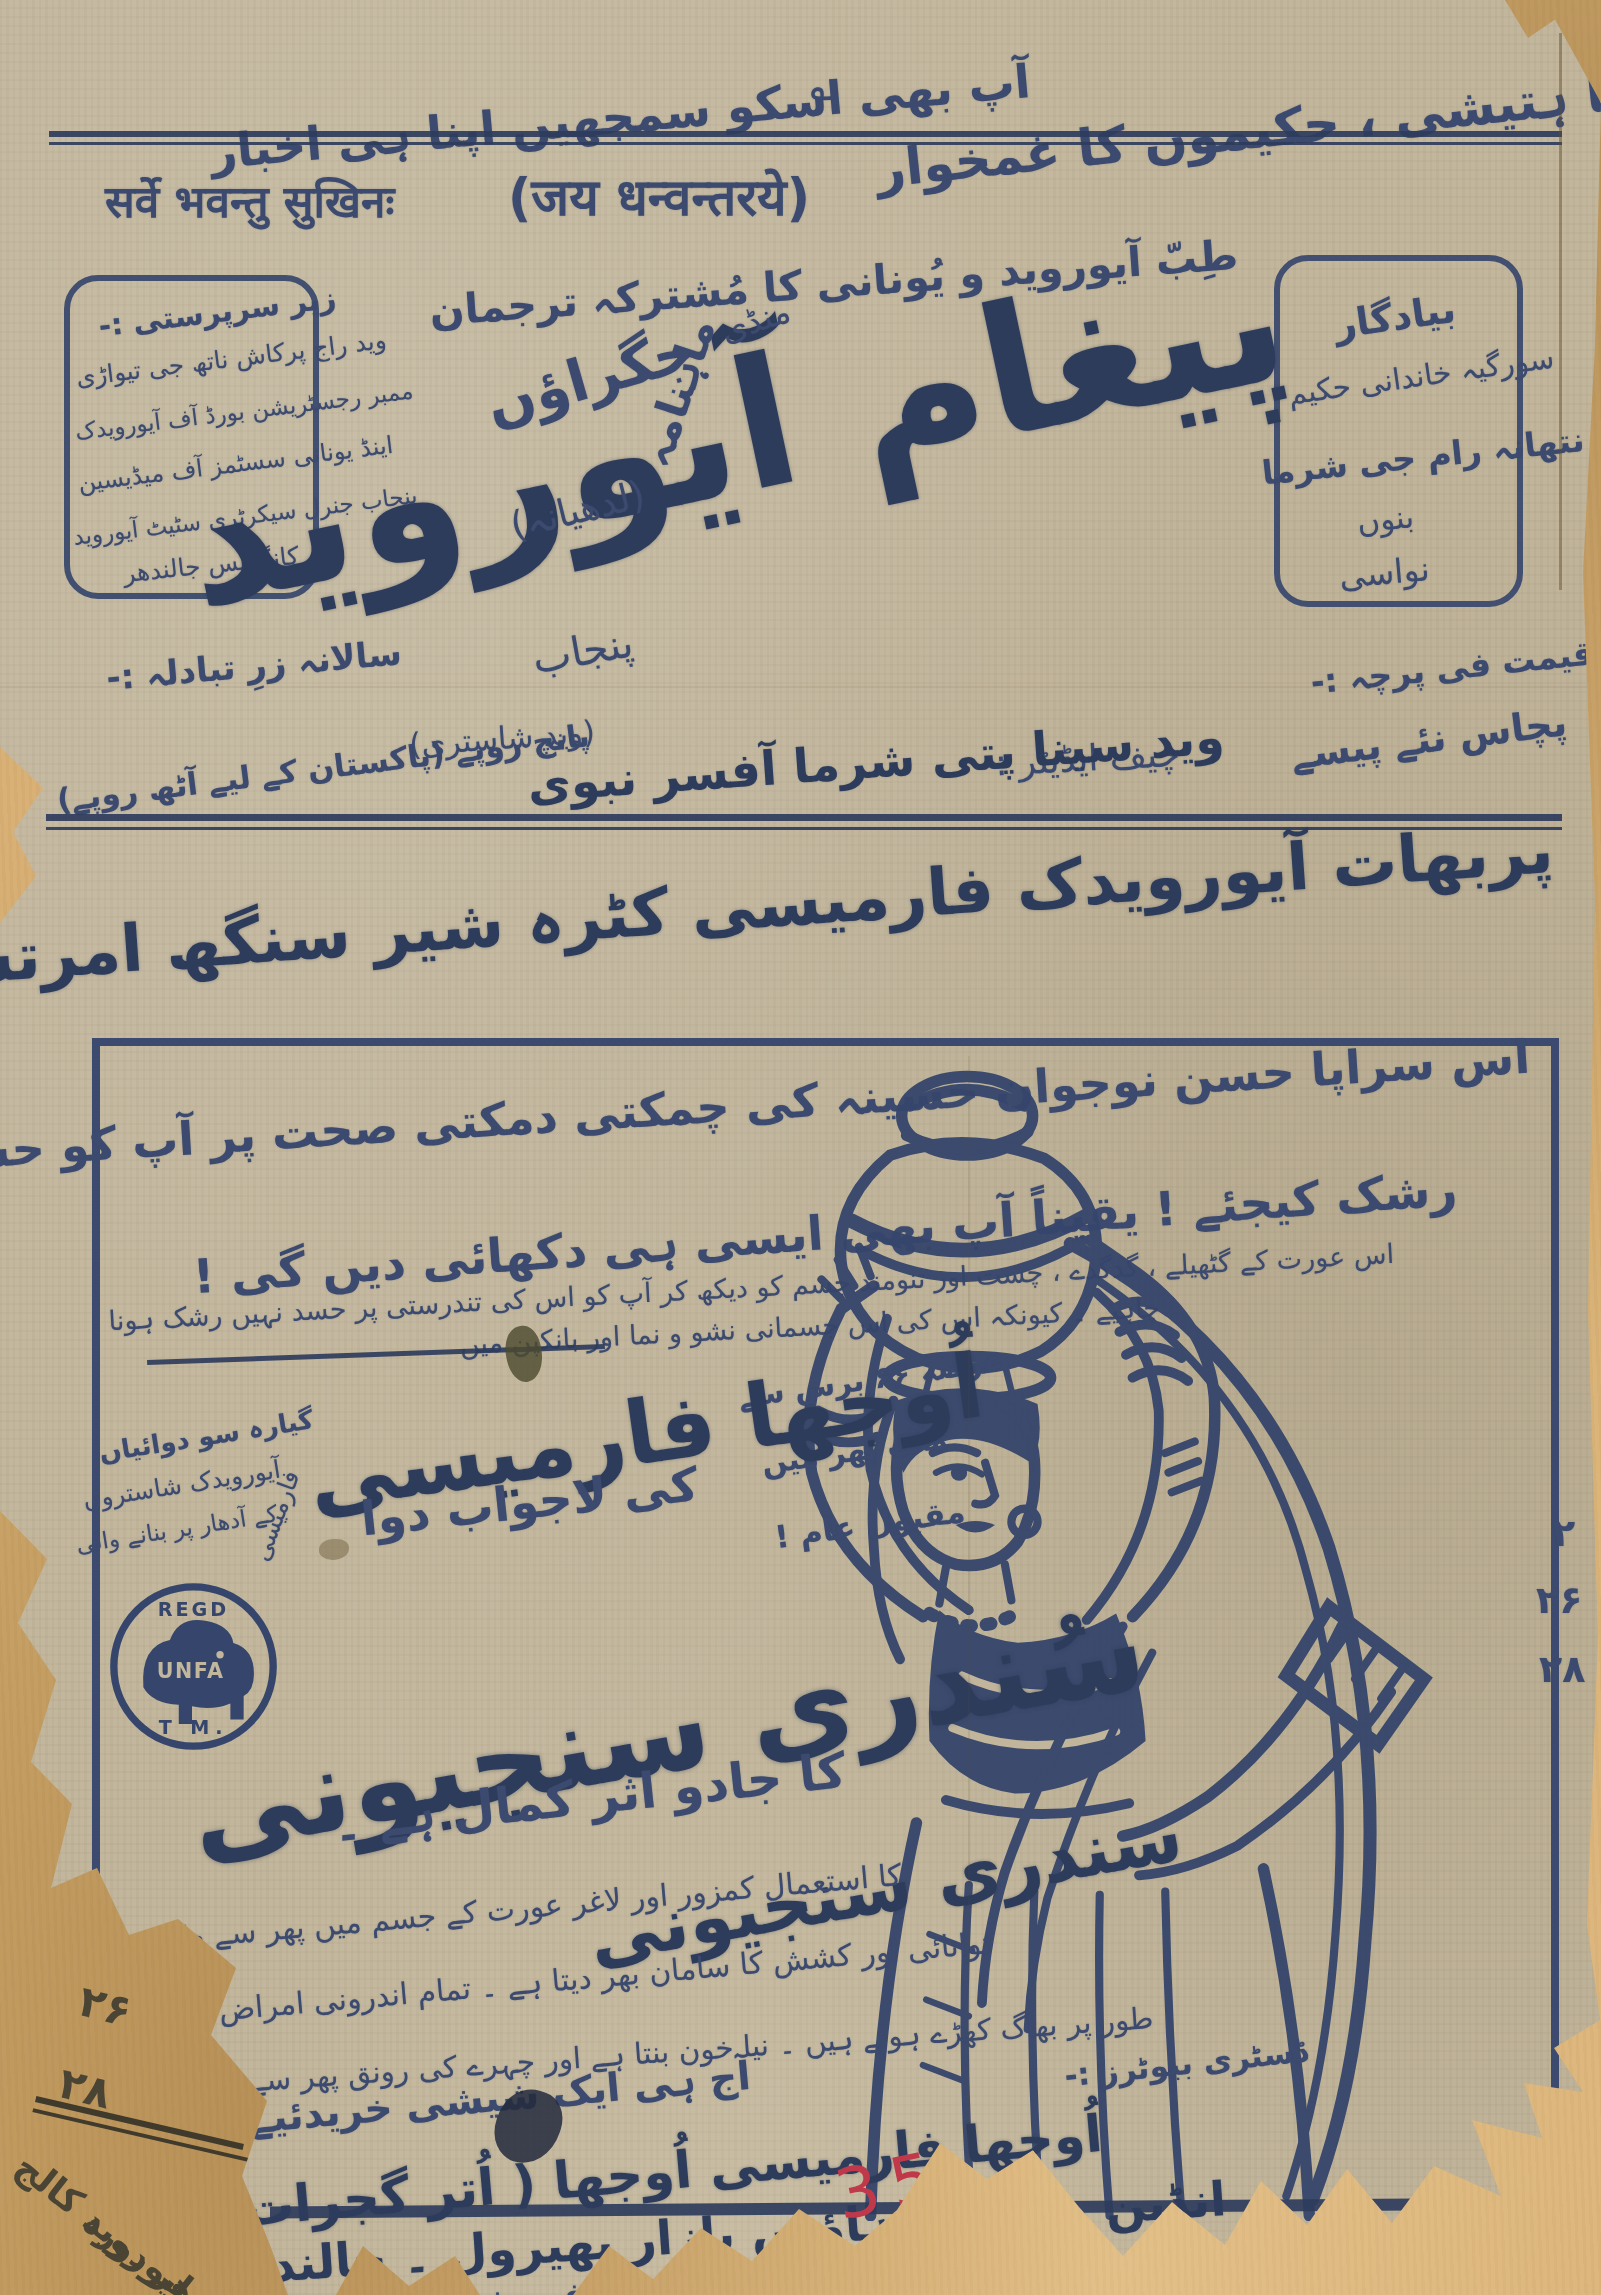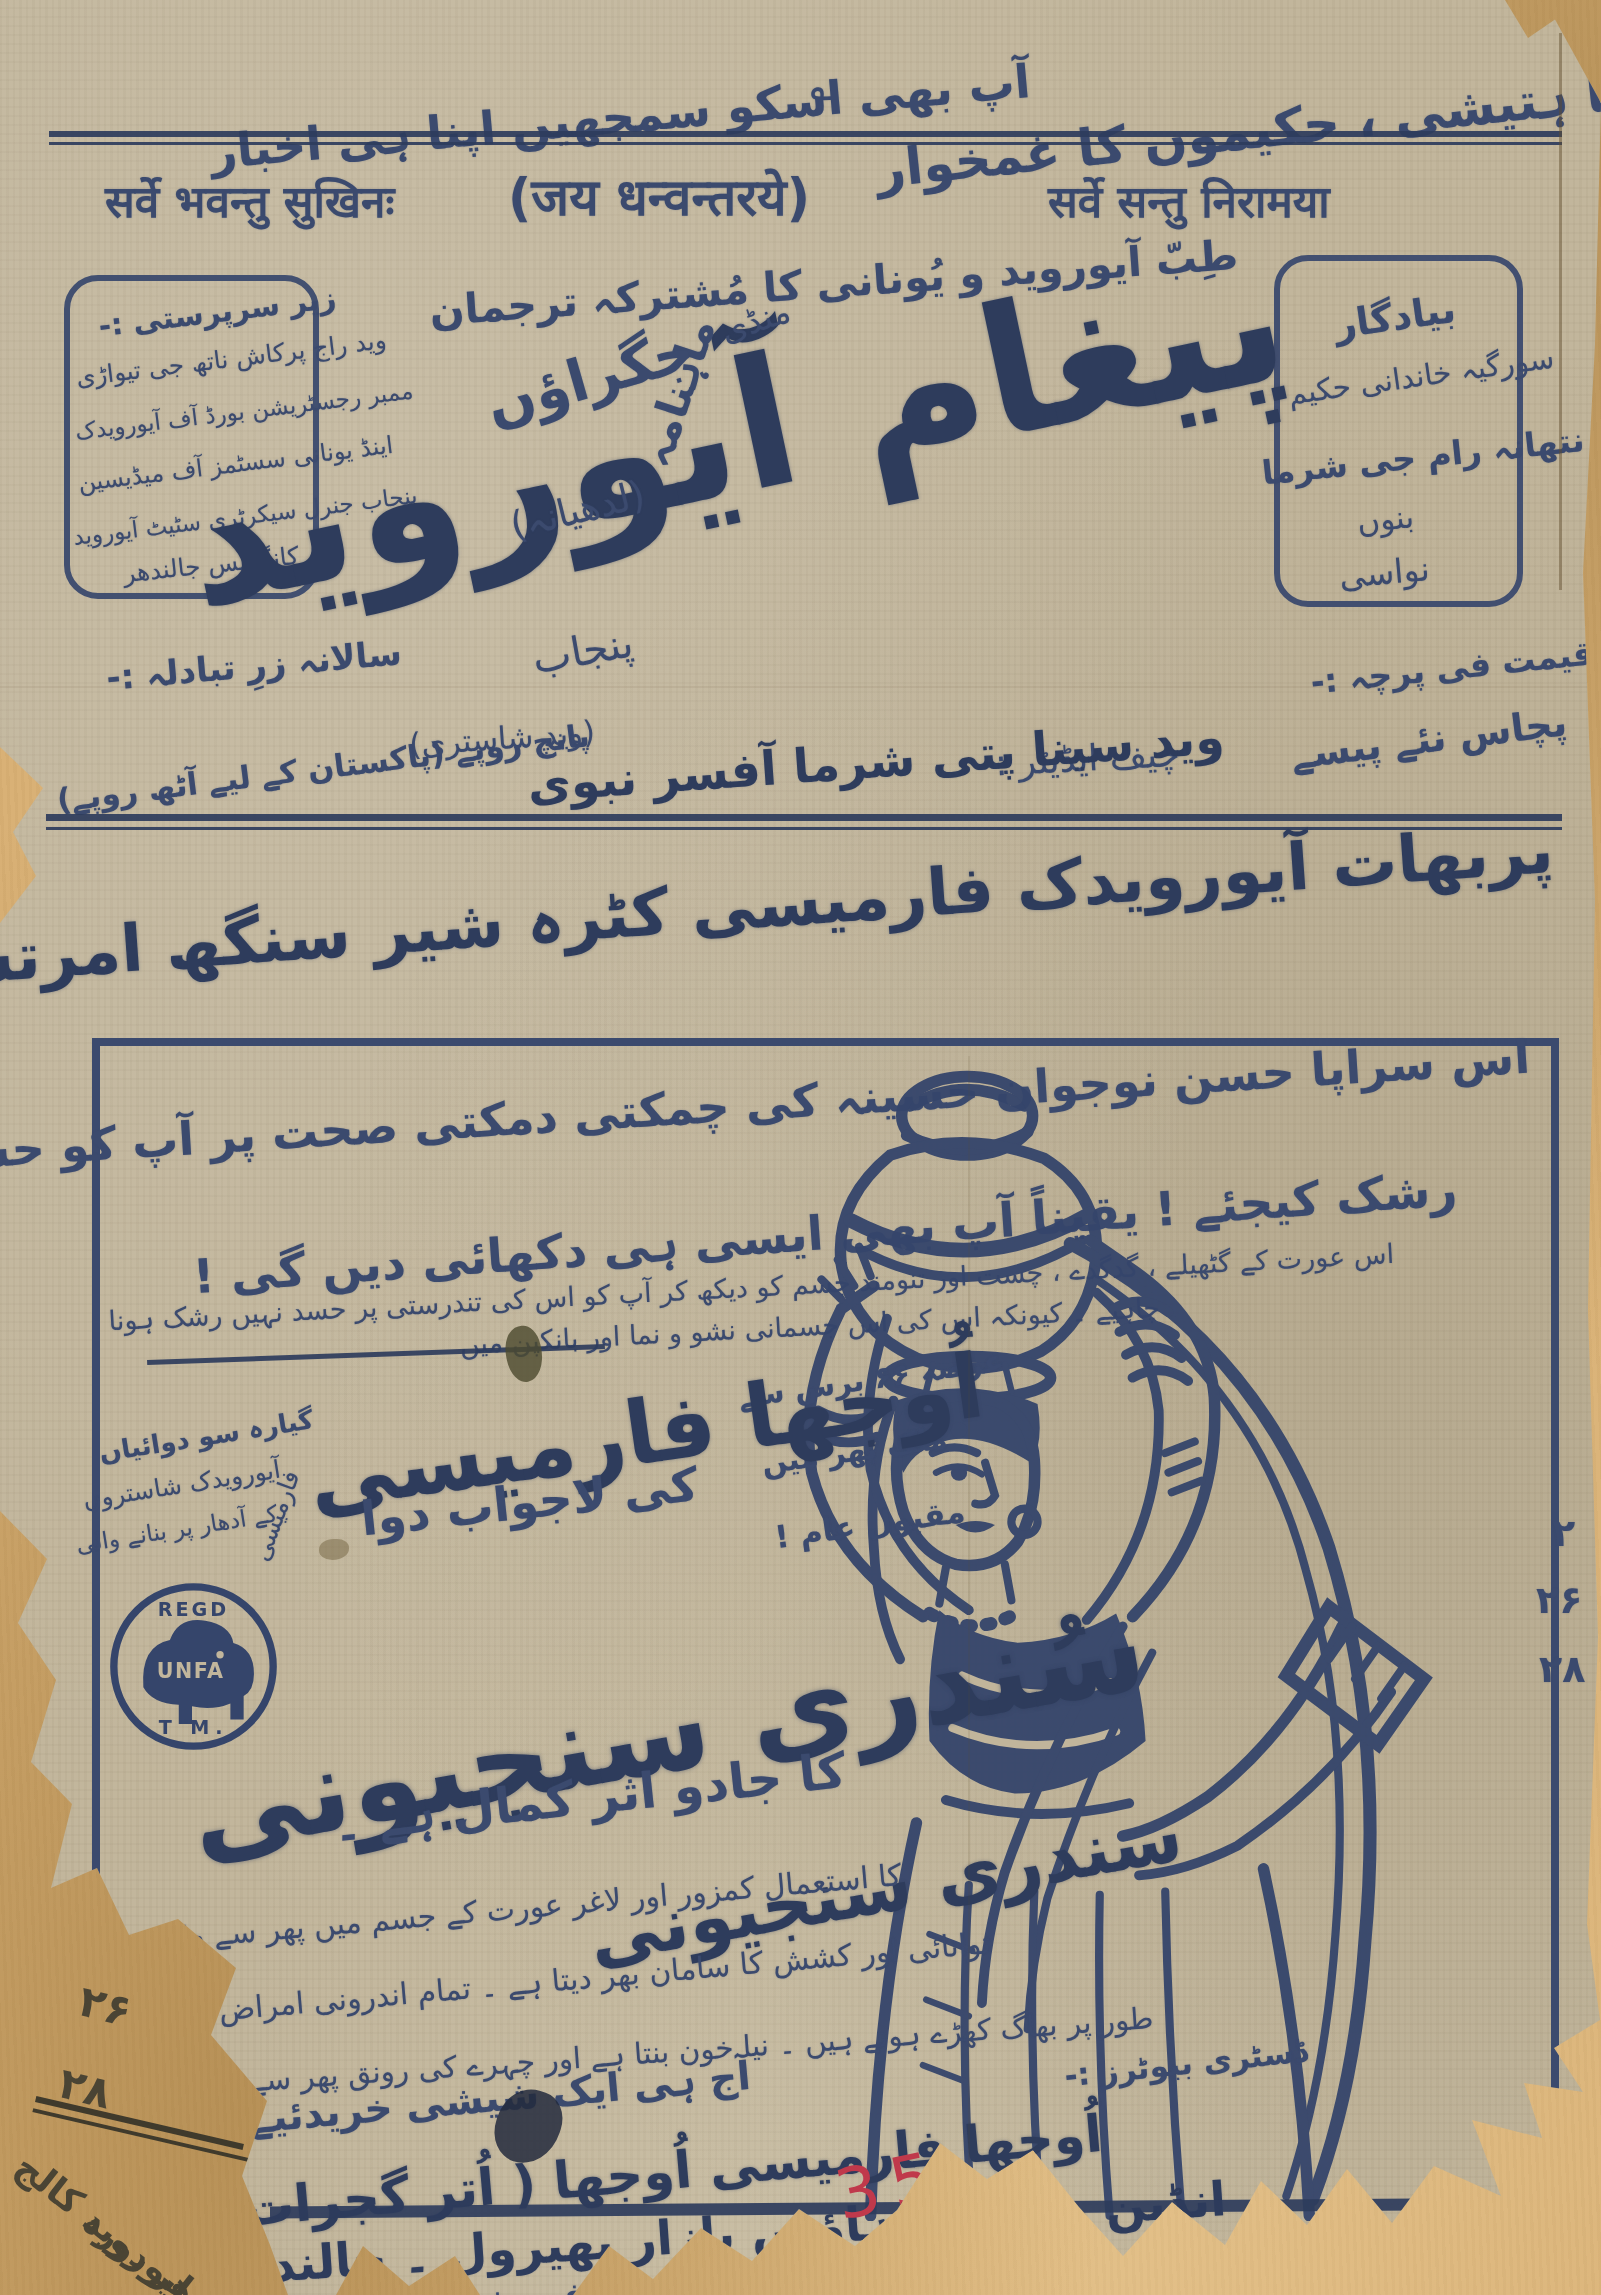--- a/index.html
+++ b/index.html
@@ -94,21 +94,20 @@
 
   <div class="u" style="left:868px;top:43px;font-size:51px;font-weight:bold;transform:rotate(-6deg);transform-origin:right top;">ویدوں کا ہتیشی ، حکیموں کا غمخوار</div>
   <div class="u" style="left:810px;top:57px;font-size:46px;">؎</div>
   <div class="u" style="left:205px;top:54px;font-size:46px;font-weight:bold;transform:rotate(-5deg);transform-origin:right top;">آپ بھی اسکو سمجھیں اپنا ہی اخبار</div>
 
   <div class="rule" style="left:49px;top:131px;width:1513px;height:5.7px;"></div>
   <div class="rule" style="left:49px;top:142px;width:1513px;height:2.5px;"></div>
 
   <div class="dev" style="left:508px;top:160px;font-size:51px;">(जय धन्वन्तरये)</div>
   <div class="dev" style="left:105px;top:170px;font-size:44px;">सर्वे भवन्तु सुखिनः</div>
-  <div class="dev" style="left:1048px;top:170px;font-size:44px;">सर्वे सन्तु निरामया</div>
 
   <div class="u" style="left:426px;top:231px;font-size:41px;font-weight:bold;transform:rotate(-4deg);transform-origin:right top;">طِبّ آیوروید و یُونانی کا مُشترکہ ترجمان</div>
 
   <div class="rbox" style="left:64px;top:275px;width:255px;height:324px;"></div>
   <div class="u" style="left:98px;top:295px;font-size:29.5px;font-weight:bold;transform:rotate(-7deg);">زیر سرپرستی :-</div>
   <div class="u" style="left:75px;top:344px;font-size:24.6px;transform:rotate(-7deg);">وید راج پرکاش ناتھ جی تیواڑی</div>
   <div class="u" style="left:74px;top:398px;font-size:23px;transform:rotate(-7deg);">ممبر رجسٹریشن بورڈ آف آیورویدک</div>
   <div class="u" style="left:77px;top:450px;font-size:24px;transform:rotate(-7deg);">اینڈ یونانی سسٹمز آف میڈیسین</div>
   <div class="u" style="left:72px;top:503px;font-size:23px;transform:rotate(-7deg);">پنجاب جنرل سیکرٹری سٹیٹ آیوروید</div>
   <div class="u" style="left:123px;top:550px;font-size:24.6px;transform:rotate(-6deg);">کانگریس جالندھر</div>

